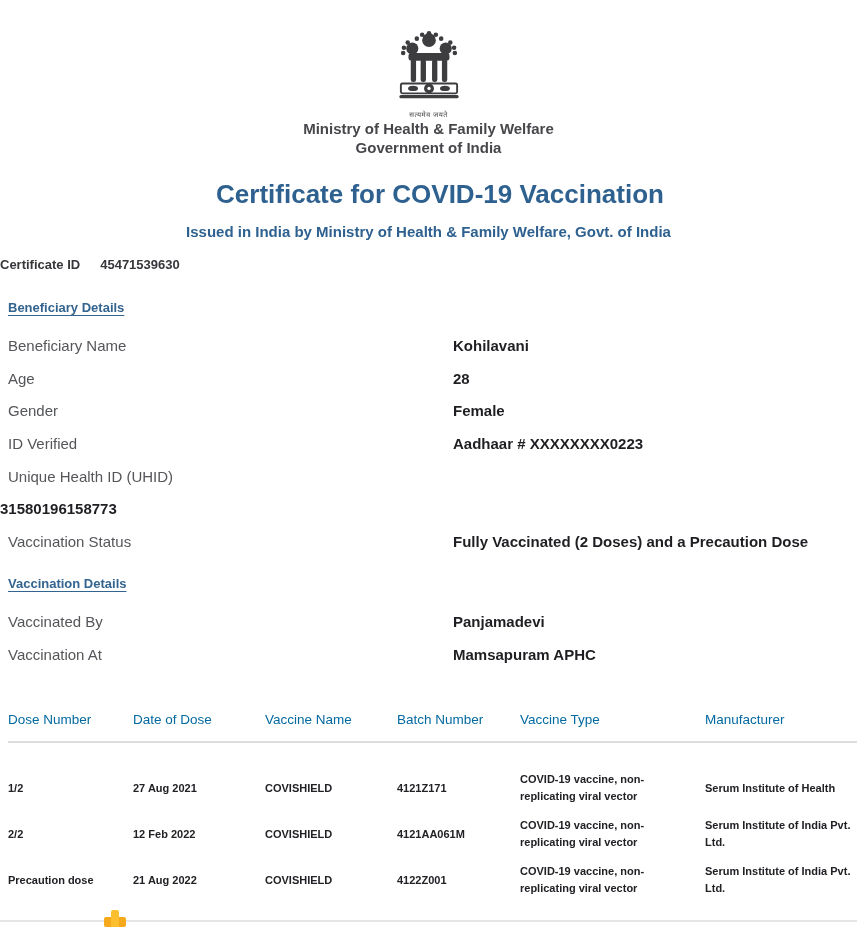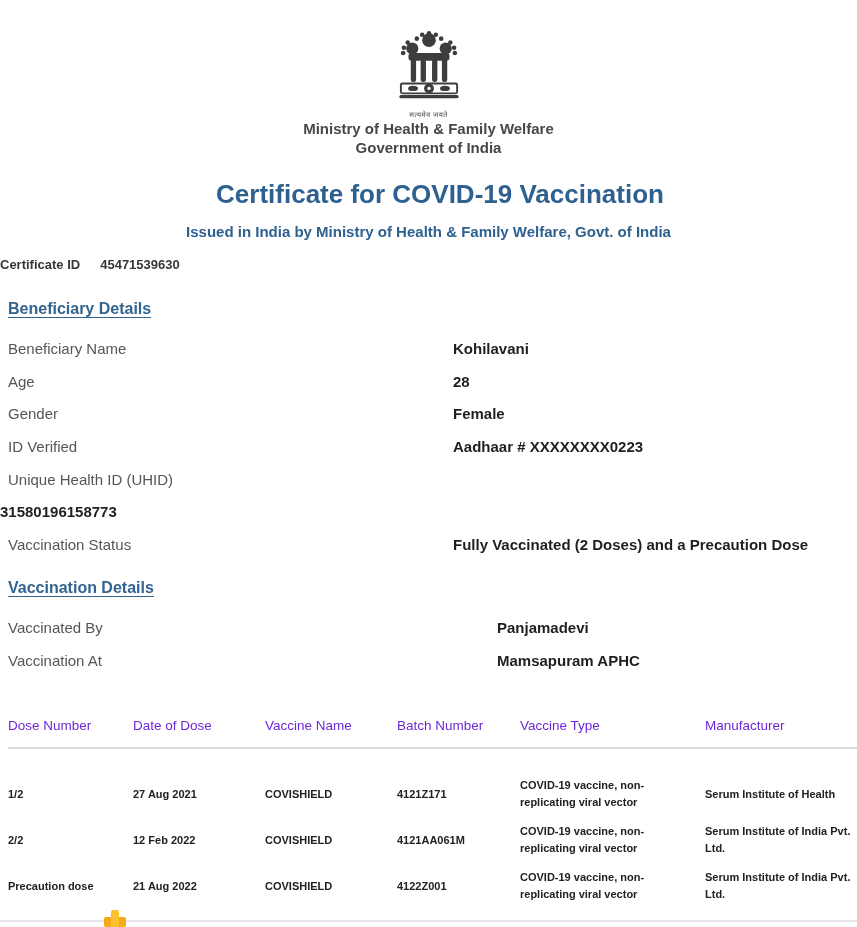--- a/index.html
+++ b/index.html
@@ -16,35 +16,35 @@
   .emblem-block { padding-top:27px; text-align:center; }
   .motto { font-size:7px; color:#3d3d40; letter-spacing:0.5px; margin-top:1px; }
   .ministry { text-align:center; font-weight:bold; font-size:15px; line-height:19px; color:#47474b; }
   .title { margin-top:22px; text-align:center; font-weight:bold; font-size:26px; color:#2e618f;padding-left:23px; }
   .subtitle { margin-top:13px; text-align:center; font-weight:bold; font-size:15px; color:#2e618f; }
   .cert-id { margin-top:17px; text-align:left; font-weight:bold; font-size:13px; color:#37373b; }
   .cert-id .cert-id-value { margin-left:20px; }
   
   .section-heading {
     margin-top:28px; padding-left:8px;
-    font-size:16px; font-weight:bold; color:#33648f;
+    font-size:13px; font-weight:bold; color:#33648f;
     text-decoration:underline; text-underline-offset:3px;
   }
   .kv-group { margin-top:14px; }
   .kv-row { display:flex; align-items:center; height:32.7px; font-size:15px; }
   .kv-label { width:453px; padding-left:8px; color:#55565a; box-sizing:border-box; }
   .kv-value { font-weight:bold; color:#1f1f23; }
-  .kv-group.vacc .kv-row { height:33px;gap:44px; }
+  .kv-group.vacc .kv-row { height:33px; }
   
   .dose-table { margin-top:41px; padding-left:8px; }
   .dose-header, .dose-row {
     display:grid;
     grid-template-columns:125px 132px 132px 123px 185px 1fr;
   }
-  .dose-header { font-size:13.5px; color:#6d28d9; }
+  .dose-header { font-size:13.5px; color:#0369a1; }
   .dose-rule { height:2px; background:#dcdddf; margin-top:14px; }
   .dose-body { margin-top:22px; }
   .dose-row { font-size:11px; font-weight:bold; color:#212126; align-items:center; min-height:46px; }
   .cell-type { max-width:172px; line-height:1.5; }
   .cell-mfr { max-width:160px; line-height:1.5; padding-right:4px; }
   
   .footer-line { position:absolute; left:0; right:0; top:920px; height:2px; background:#e6e6e8; }
   .plus-logo { position:absolute; left:104px; top:910px; width:22px; height:17px; }
   .plus-logo .stem { position:absolute; left:7px; top:0; width:8px; height:17px; background:#fcbf2e; border-radius:2px 2px 0 0; }
   .plus-logo .arm { position:absolute; left:0; top:7px; width:22px; height:10px; background:#f6a91a; border-radius:2px; }

